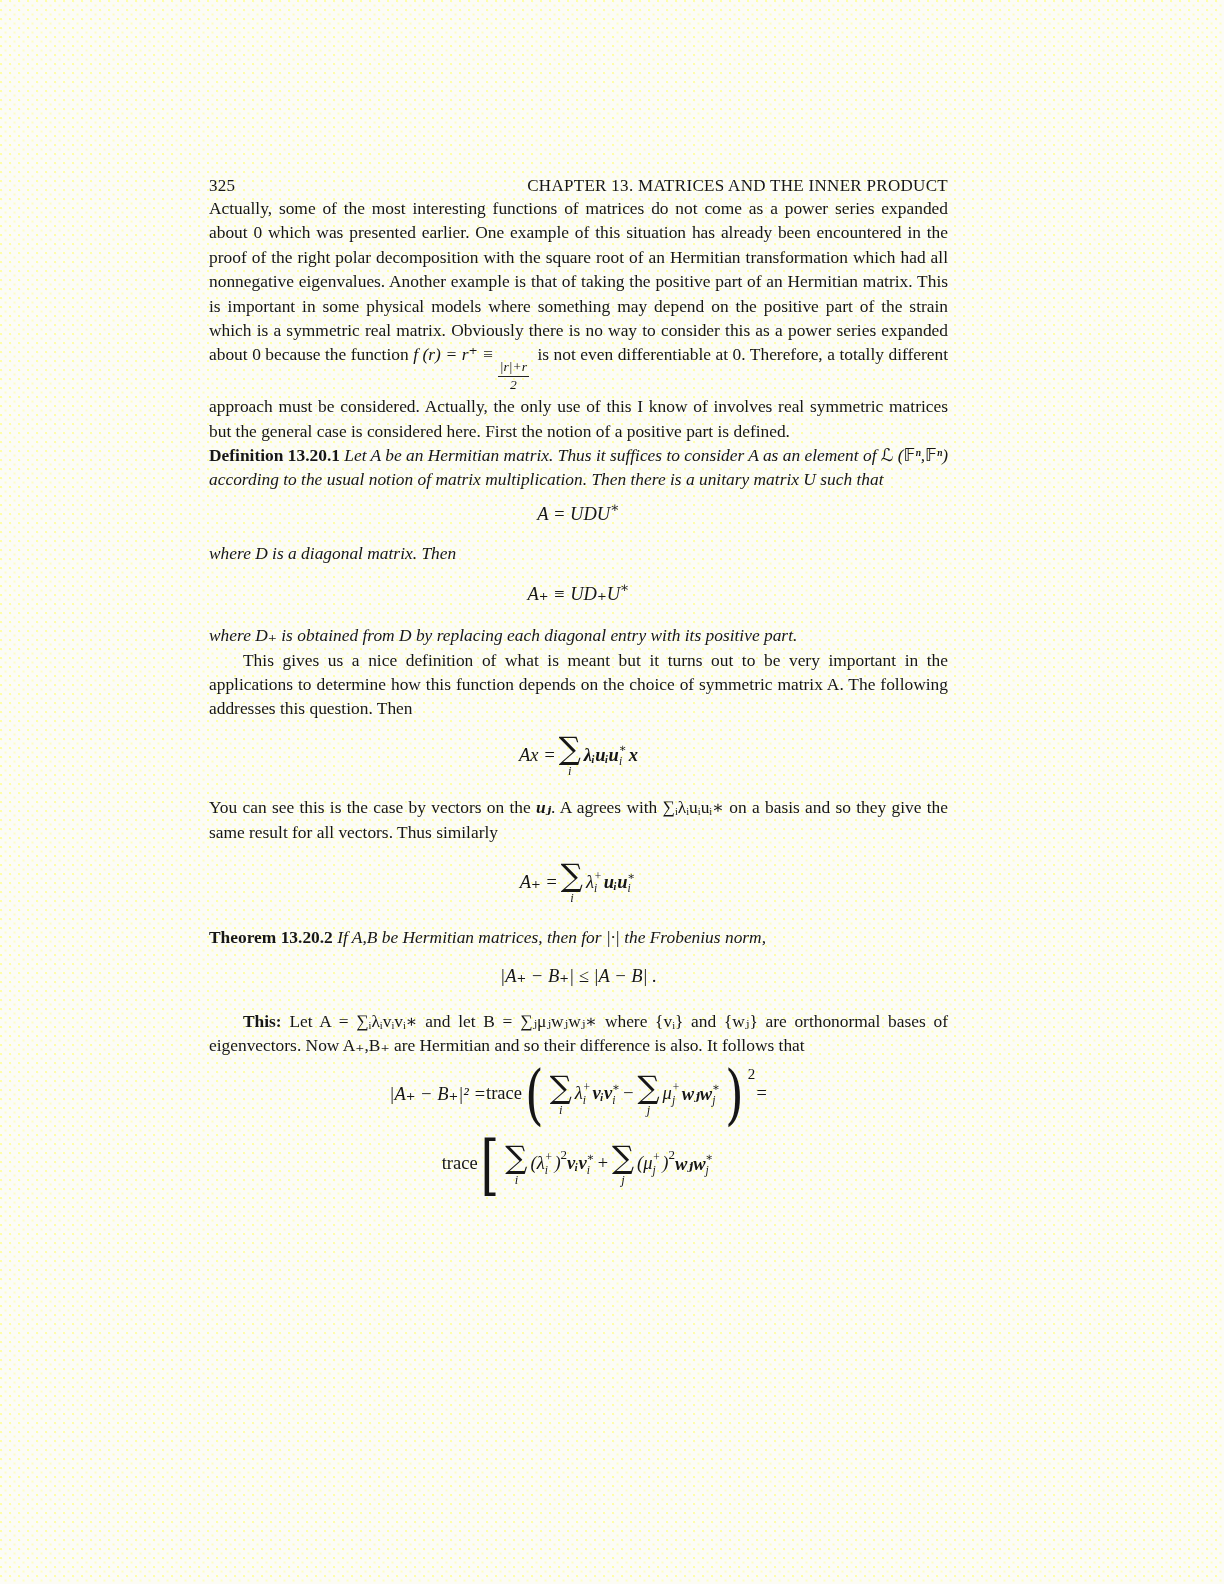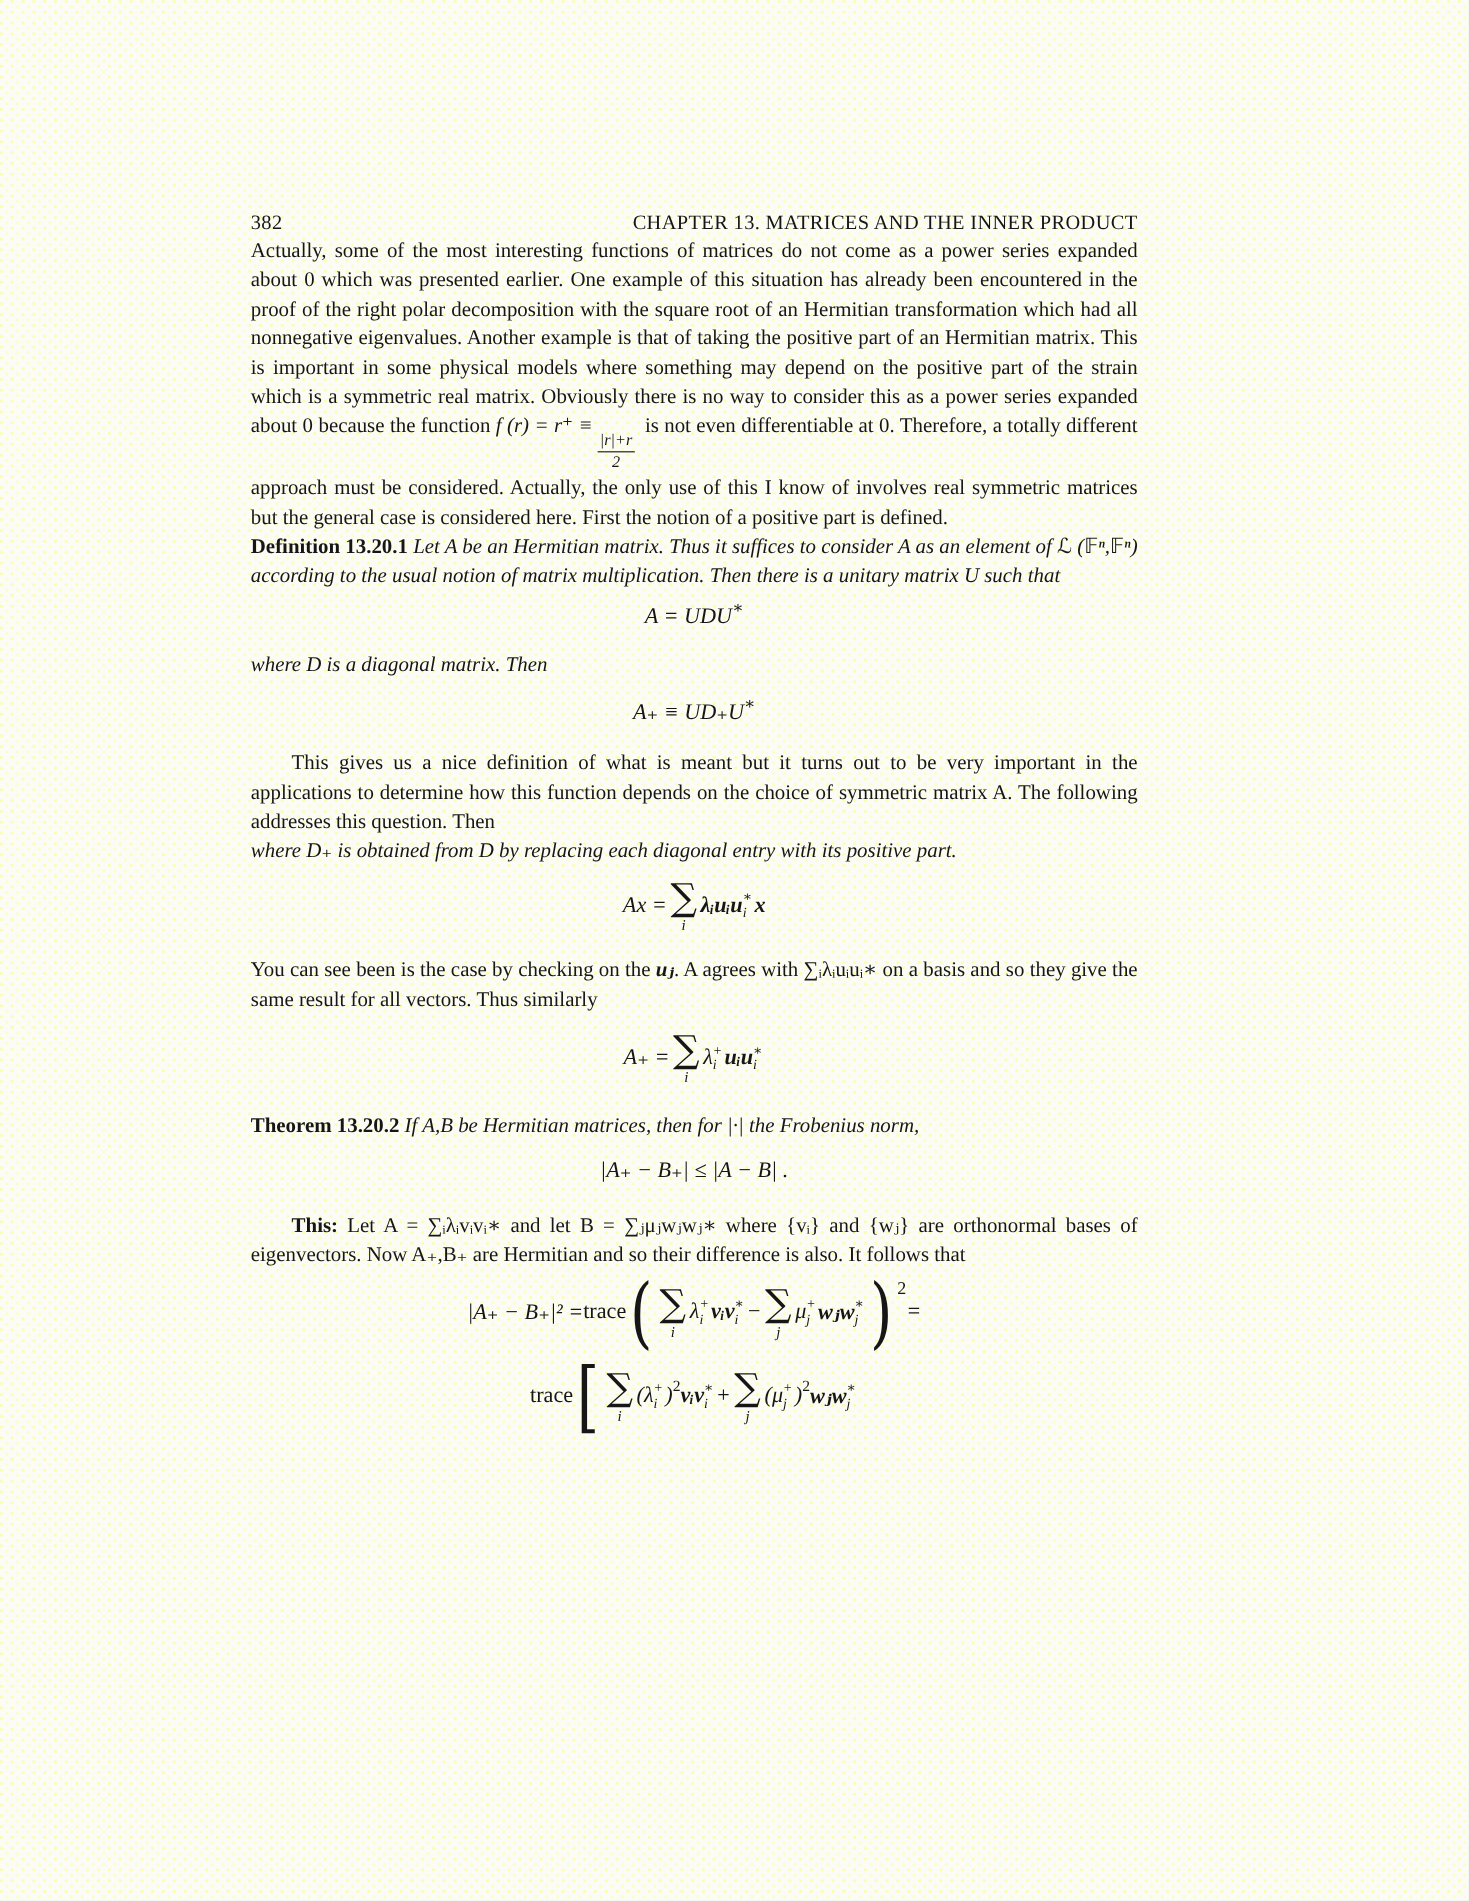--- a/index.html
+++ b/index.html
@@ -65,21 +65,21 @@
   .eqm6 { margin:12px 0 8px 0; }
   .eqm7 { margin:22px 0 0 0; }
 </style>
 </head>
 <body>
 
 <div class="page">
   <div class="content">
 
     <div class="runhead">
-      <span>382</span>
+      <span>325</span>
       <span>CHAPTER 13.  MATRICES AND THE INNER PRODUCT</span>
     </div>
 
 
     <p class="body mb22"><span>Actually, some of the most interesting functions of matrices do not come as a power series expanded about 0 which was presented earlier.  One example of this situation has already been encountered in the proof of the right polar decomposition with the square root of an Hermitian transformation which had all nonnegative eigenvalues.  Another example is that of taking the positive part of an Hermitian matrix.  This is important in some physical models where something may depend on the positive part of the strain which is a symmetric real matrix.  Obviously there is no way to consider this as a power series expanded about 0 because the function </span><span class="mi">f (r) = r⁺ ≡</span><span class="ifrac">
           <span class="num">|r|+r</span>
           <span class="den">2</span>
         </span><span> is not even differentiable at 0.  Therefore, a totally different approach must be considered.  Actually, the only use of this I know of involves real symmetric matrices but the general case is considered here.  First the notion of a positive part is defined.</span></p>
 
     <p class="body italicbody mb6"><span class="blabel">Definition 13.20.1</span><span> Let A be an Hermitian matrix.  Thus it suffices to consider A as an element of ℒ (𝔽ⁿ,𝔽ⁿ) according to the usual notion of matrix multiplication.  Then there is a unitary matrix U such that</span></p>
@@ -89,39 +89,39 @@
         <span class="starsup">∗</span>
     </div>
 
     <p class="body italicbody mb6"><span>where D is a diagonal matrix.  Then</span></p>
 
     <div class="eq eqm2">
       <span>A₊ ≡ UD₊U</span>
         <span class="starsup">∗</span>
     </div>
 
+    <p class="body italicbody mb16"><span>where D₊ is obtained from D by replacing each diagonal entry with its positive part.</span></p>
+
     <p class="body indent mb6"><span>This gives us a nice definition of what is meant but it turns out to be very important in the applications to determine how this function depends on the choice of symmetric matrix A. The following addresses this question.  Then</span></p>
-
-    <p class="body italicbody mb16"><span>where D₊ is obtained from D by replacing each diagonal entry with its positive part.</span></p>
 
     <div class="eq eqm3">
       <span>Ax = </span>
       <span class="bigop">
           <span class="sym">∑</span>
           <span class="lim">i</span>
         </span>
       <span class="mbf">λᵢuᵢu</span>
       <span class="ss">
           <span>∗</span>
           <span>i</span>
         </span>
       <span class="mbf">x</span>
     </div>
 
-    <p class="body mb6"><span>You can see been is the case by checking on the </span><span class="mbf">uⱼ</span><span>. A agrees with ∑ᵢλᵢuᵢuᵢ∗ on a basis and so they give the same result for all vectors.  Thus similarly</span></p>
+    <p class="body mb6"><span>You can see this is the case by vectors on the </span><span class="mbf">uⱼ</span><span>. A agrees with ∑ᵢλᵢuᵢuᵢ∗ on a basis and so they give the same result for all vectors.  Thus similarly</span></p>
 
     <div class="eq eqm4">
       <span>A₊ = </span>
       <span class="bigop">
           <span class="sym">∑</span>
           <span class="lim">i</span>
         </span>
       <span>λ</span>
       <span class="ss">
           <span>+</span>

